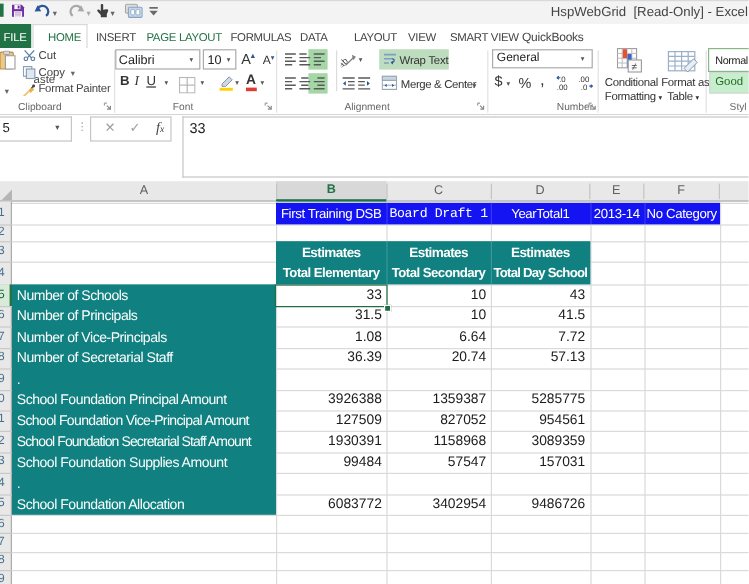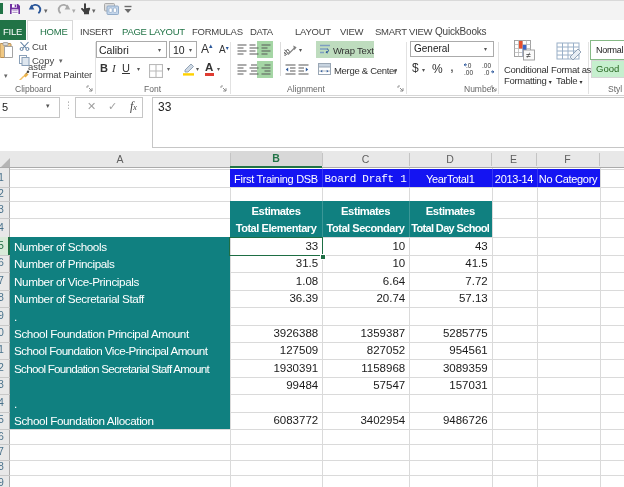--- a/index.html
+++ b/index.html
@@ -7,20 +7,21 @@
   font-family:"Liberation Sans",sans-serif;}
 .ab{position:absolute;}
 .t{position:absolute;white-space:nowrap;}
 .tab{font-size:9.5px;letter-spacing:-0.25px;}
 </style>
 </head>
 <body>
 <div id="stage">
 
 <div class="ab" id="titlebar" style="left:0;top:0;width:624px;height:20px;background:#f3f3f3;border-top:1px solid #d9d9d9;box-sizing:border-box;"></div>
+<div class="t" style="left:459px;top:4px;font-size:11px;color:#444;">HspWebGrid&nbsp; [Read-Only] - Excel</div>
 
 <div class="ab" style="left:0;top:3px;width:3px;height:11px;background:#217346;"></div>
 <svg class="ab" style="left:9px;top:3px;" width="12" height="12" viewBox="0 0 12 12">
  <path d="M1 1 h8 l2 2 v8 h-10 z" fill="#7030a0"></path>
  <rect x="3" y="1.2" width="5" height="3.4" fill="#fff"></rect>
  <rect x="5.7" y="1.7" width="1.6" height="2.4" fill="#7030a0"></rect>
  <rect x="2.6" y="6.4" width="6.8" height="4.6" fill="#fff"></rect>
  <rect x="3.4" y="7.3" width="5.2" height="0.9" fill="#b08fc9"></rect>
  <rect x="3.4" y="9" width="5.2" height="0.9" fill="#b08fc9"></rect>
 </svg>
@@ -321,20 +322,21 @@
 <div class="t" style="left:409px;top:222px;width:82.5px;text-align:center;font-size:11px;font-weight:bold;letter-spacing:-0.65px;color:#fff;">Total Day School</div>
 <div class="ab" style="left:10px;top:237px;width:220px;height:192px;background:#108080;"></div>
 <div class="t" style="left:14px;top:239.75px;font-size:11.7px;color:#fff;letter-spacing:-0.4px;">Number of Schools</div>
 <div class="t" style="left:14px;top:257.25px;font-size:11.7px;color:#fff;letter-spacing:-0.4px;">Number of Principals</div>
 <div class="t" style="left:14px;top:274.75px;font-size:11.7px;color:#fff;letter-spacing:-0.4px;">Number of Vice-Principals</div>
 <div class="t" style="left:14px;top:292.25px;font-size:11.7px;color:#fff;letter-spacing:-0.4px;">Number of Secretarial Staff</div>
 <div class="t" style="left:14px;top:309.75px;font-size:11.7px;color:#fff;letter-spacing:-0.4px;">.</div>
 <div class="t" style="left:14px;top:327.0px;font-size:11.7px;color:#fff;letter-spacing:-0.4px;">School Foundation Principal Amount</div>
 <div class="t" style="left:14px;top:344.25px;font-size:11.7px;color:#fff;letter-spacing:-0.55px;">School Foundation Vice-Principal Amount</div>
 <div class="t" style="left:14px;top:361.75px;font-size:11.7px;color:#fff;letter-spacing:-0.75px;">School Foundation Secretarial Staff Amount</div>
+<div class="t" style="left:14px;top:379.25px;font-size:11.7px;color:#fff;letter-spacing:-0.4px;">School Foundation Supplies Amount</div>
 <div class="t" style="left:14px;top:396.75px;font-size:11.7px;color:#fff;letter-spacing:-0.4px;">.</div>
 <div class="t" style="left:14px;top:414.25px;font-size:11.7px;color:#fff;letter-spacing:-0.4px;">School Foundation Allocation</div>
 <div class="t" style="left:230px;top:239.75px;width:88.2px;text-align:right;font-size:11.5px;color:#1a1a1a;">33</div>
 <div class="t" style="left:322px;top:239.75px;width:83.2px;text-align:right;font-size:11.5px;color:#1a1a1a;">10</div>
 <div class="t" style="left:409px;top:239.75px;width:78.7px;text-align:right;font-size:11.5px;color:#1a1a1a;">43</div>
 <div class="t" style="left:230px;top:257.25px;width:88.2px;text-align:right;font-size:11.5px;color:#1a1a1a;">31.5</div>
 <div class="t" style="left:322px;top:257.25px;width:83.2px;text-align:right;font-size:11.5px;color:#1a1a1a;">10</div>
 <div class="t" style="left:409px;top:257.25px;width:78.7px;text-align:right;font-size:11.5px;color:#1a1a1a;">41.5</div>
 <div class="t" style="left:230px;top:274.75px;width:88.2px;text-align:right;font-size:11.5px;color:#1a1a1a;">1.08</div>
 <div class="t" style="left:322px;top:274.75px;width:83.2px;text-align:right;font-size:11.5px;color:#1a1a1a;">6.64</div>

